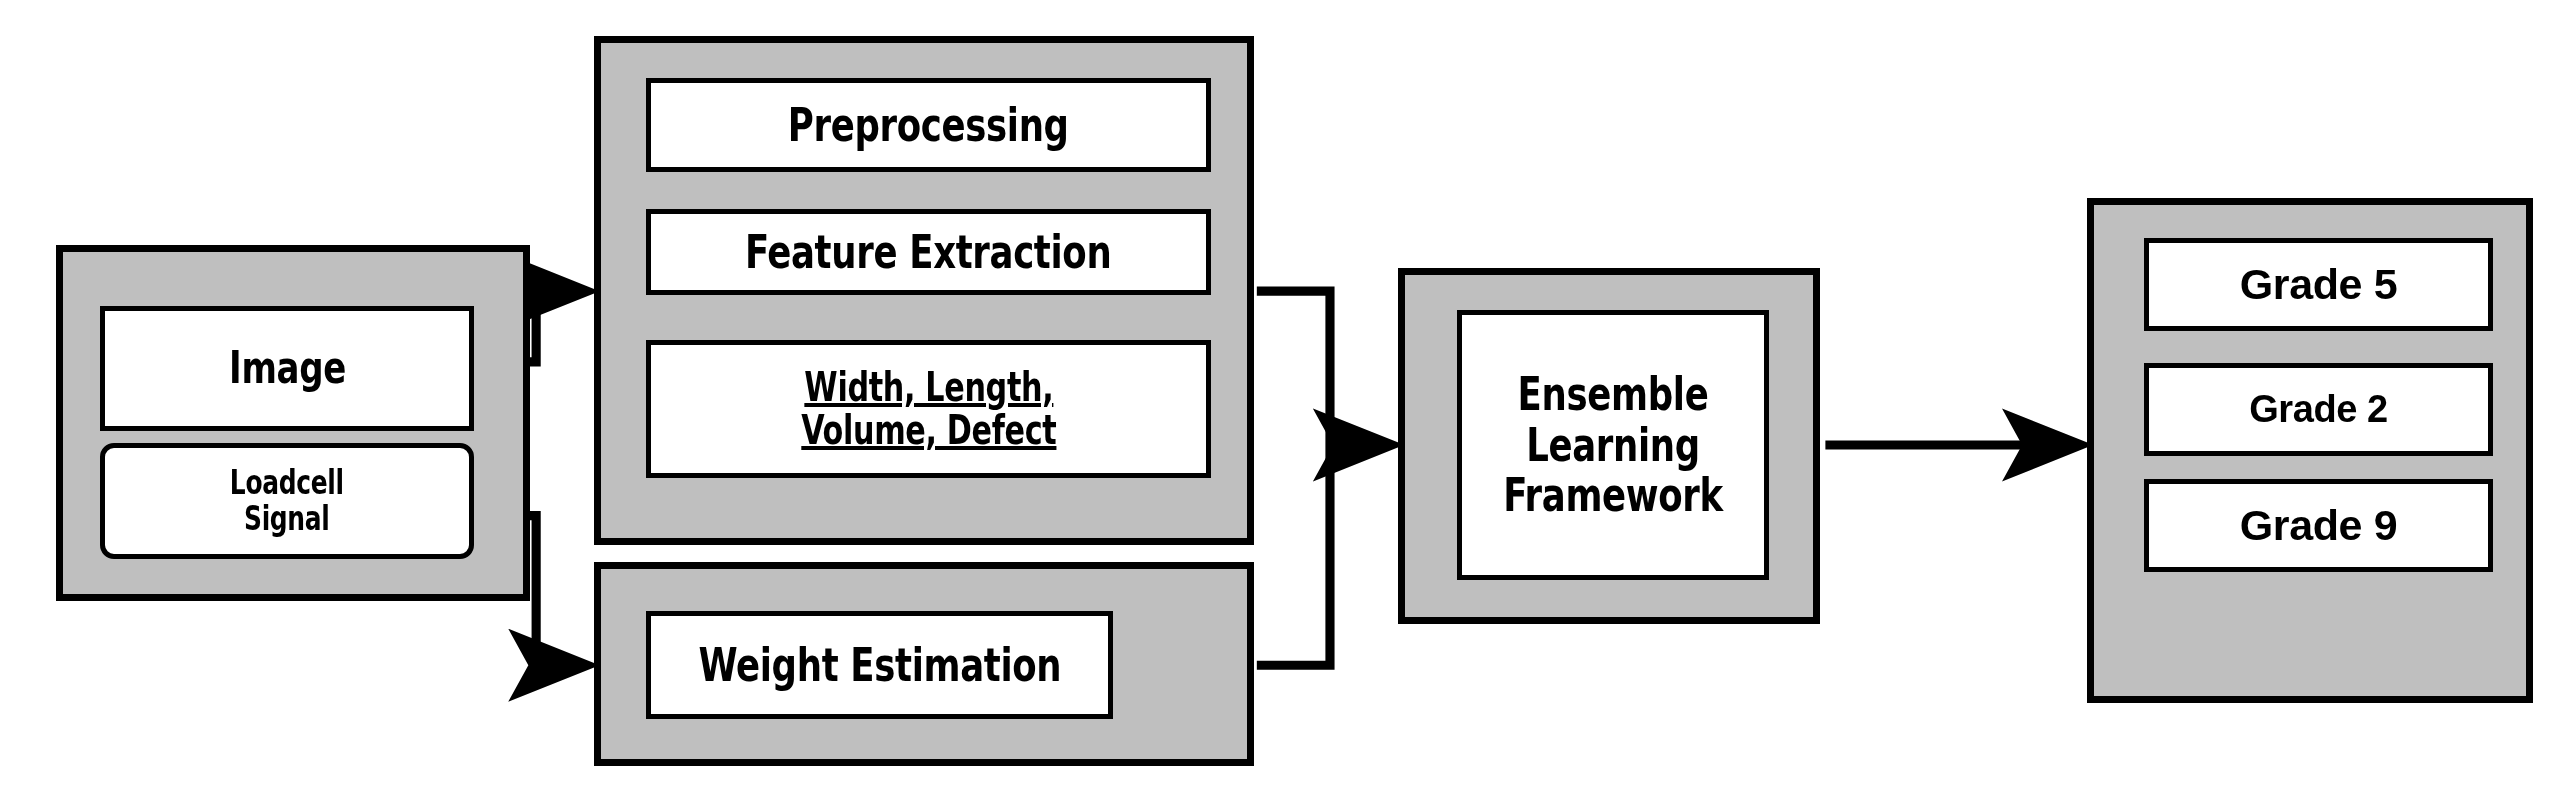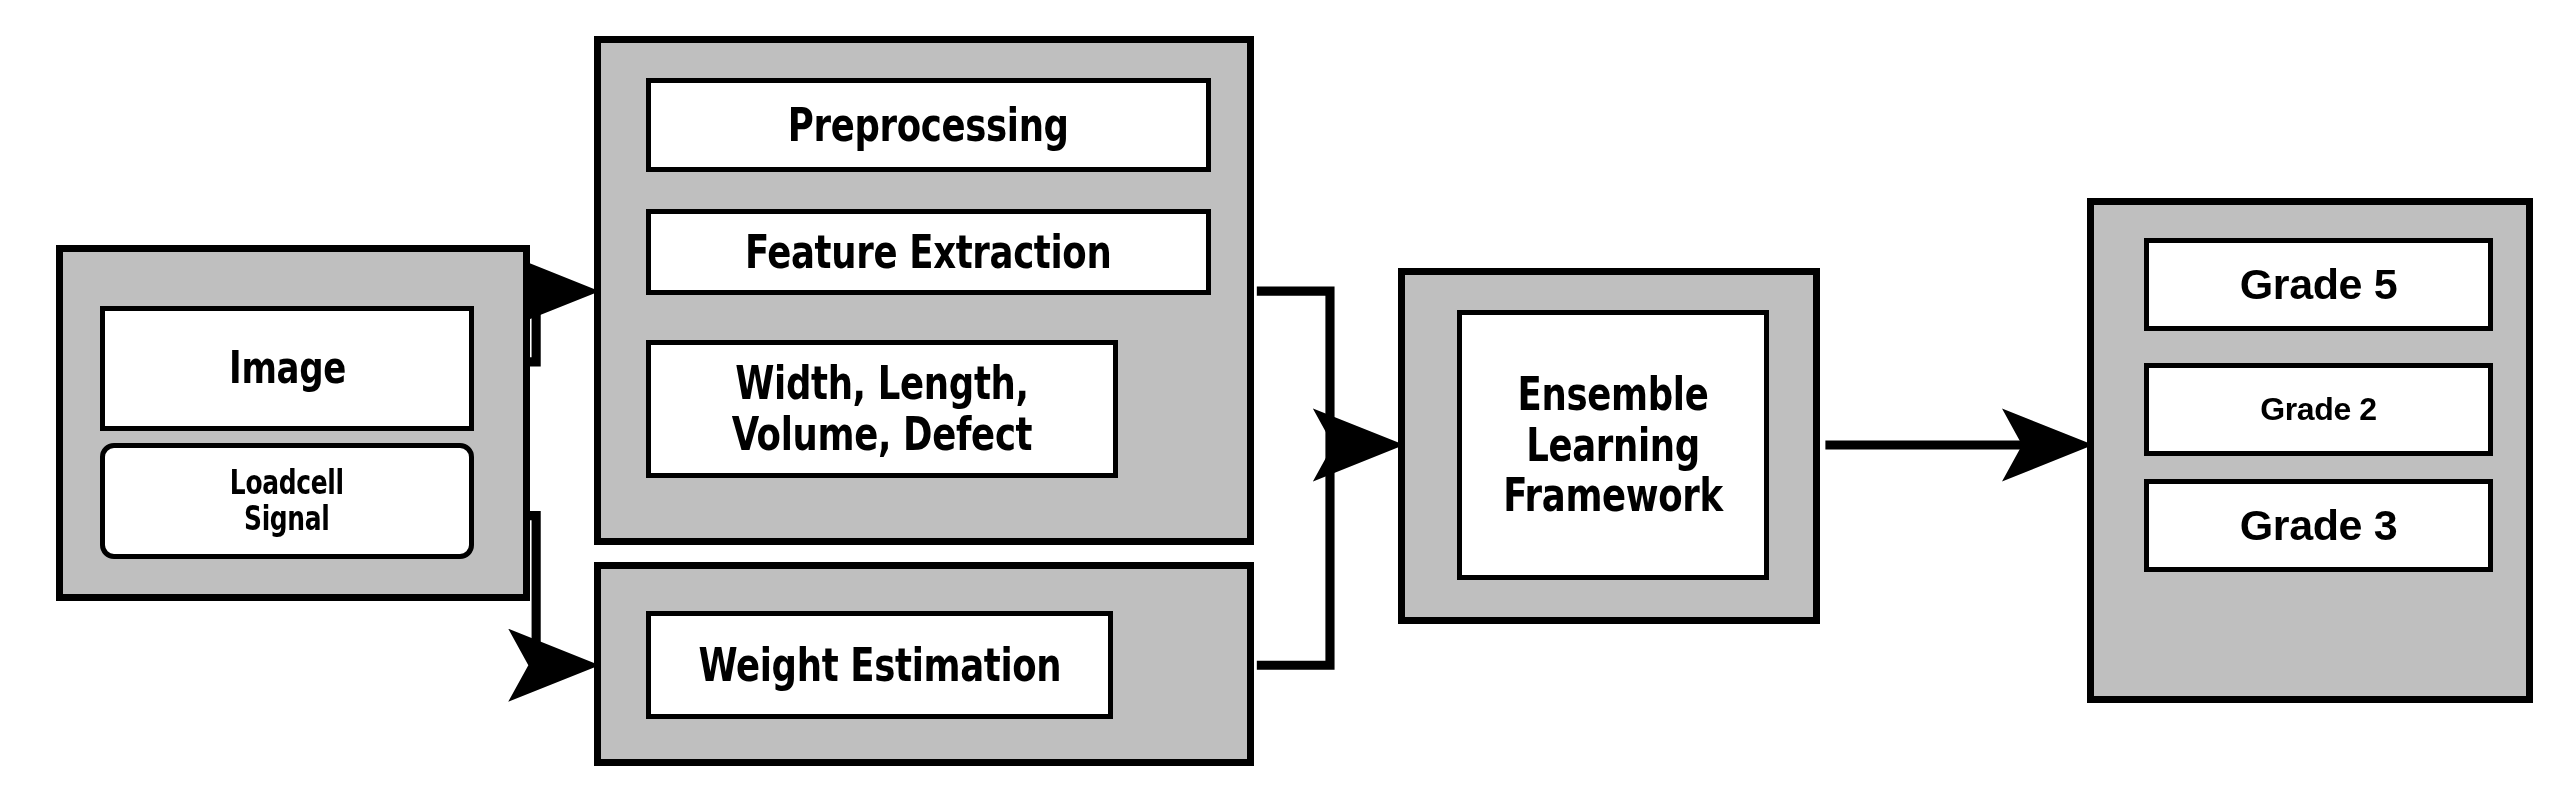--- a/index.html
+++ b/index.html
@@ -56,34 +56,34 @@
 
   
   #grp-input   { left: 25px;  top: 245px; width: 474px;  height: 356px; margin-left: 31px; }
   #cell-image  { left: 37px;  top: 54px;  width: 374px;  height: 125px; font-size: 45px; }
   #cell-signal { left: 37px;  top: 191px; width: 374px;  height: 116px; font-size: 33px; border-radius: 14px; }
 
   
   #grp-vision      { left: 594px; top: 36px;  width: 660px; height: 509px; }
   #cell-prep       { left: 45px;  top: 35px;  width: 565px; height: 94px; font-size: 47px; }
   #cell-feature    { left: 45px;  top: 166px; width: 565px; height: 86px; font-size: 47px; }
-  #cell-measures   { left: 45px;  top: 297px; width: 472px; height: 138px; font-size: 47px; }
+  #cell-measures   { left: 45px;  top: 297px; width: 565px; height: 138px; font-size: 40px; text-decoration: underline; }
 
   
   #grp-weight   { left: 594px; top: 562px; width: 660px; height: 204px; }
   #cell-weight  { left: 45px;  top: 42px;  width: 467px; height: 108px; font-size: 47px; }
 
   
   #grp-ensemble  { left: 1398px; top: 268px; width: 422px; height: 356px; padding-left: 36px; }
   #cell-ensemble { left: 52px;   top: 35px;  width: 312px; height: 270px; font-size: 47px; }
 
   
   #grp-grades { left: 2087px; top: 198px; width: 446px; height: 505px; }
   #cell-g1 { left: 50px; top: 33px;  width: 349px; height: 93px; font-size: 43px; }
-  #cell-g2 { left: 50px; top: 158px; width: 349px; height: 93px; font-size: 32px; align-items: center; }
+  #cell-g2 { left: 50px; top: 158px; width: 349px; height: 93px; font-size: 38px; align-items: center; }
   #cell-g3 { left: 50px; top: 274px; width: 349px; height: 93px; font-size: 43px; }
 
   
   #wires {
     position: absolute;
     left: 0; top: 0;
     width: 2576px;
     height: 791px;
     pointer-events: none;
   }
@@ -176,18 +176,18 @@
   </div>
 
   <div class="group" id="grp-grades">
     <div class="cell plain" id="cell-g1">
       <span>Grade 5</span>
     </div>
     <div class="cell plain" id="cell-g2">
       <span>Grade 2</span>
     </div>
     <div class="cell plain" id="cell-g3">
-      <span>Grade 3</span>
+      <span>Grade 9</span>
     </div>
   </div>
 
 </div>
 
 
 </body></html>

